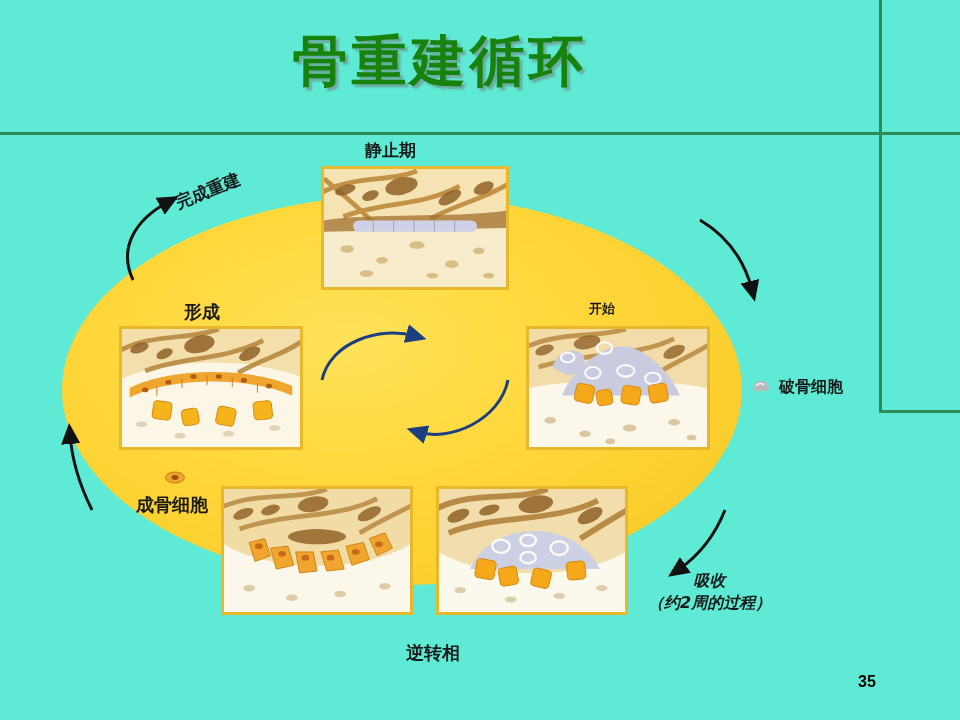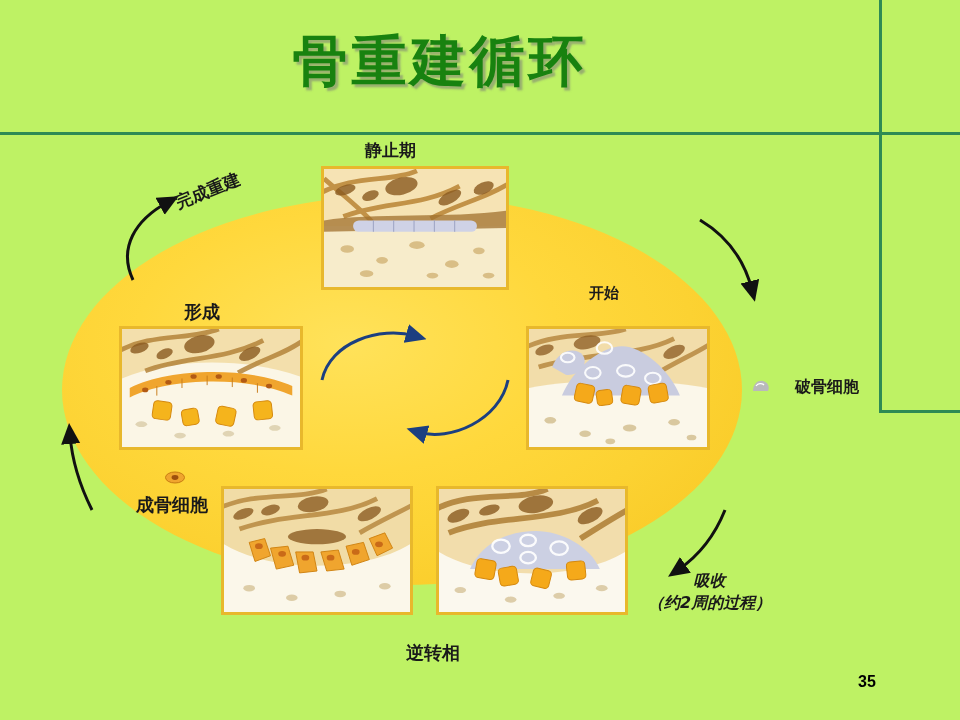--- a/index.html
+++ b/index.html
@@ -1,21 +1,21 @@
 <!DOCTYPE html>
 <html><head>
 <meta charset="utf-8">
 <style>
   html,body{margin:0;padding:0;}
   body{
     width:960px;height:720px;overflow:hidden;background:#ffffff;
     font-family:"Liberation Sans","DejaVu Sans",sans-serif;
     position:relative;
   }
-  .slide{position:absolute;inset:0;background:#bef264;}
+  .slide{position:absolute;inset:0;background:#5eead4;}
 
   
   .rule-h-top{position:absolute;left:0;top:132px;width:960px;height:3px;background:#2e8b54;}
   .rule-v-right{position:absolute;left:879px;top:0;width:3px;height:412px;background:#2e8b54;}
   .rule-h-right{position:absolute;left:879px;top:410px;width:81px;height:3px;background:#2e8b54;}
 
   
   .title{
     position:absolute;left:0;top:34px;width:880px;text-align:center;
     font-size:55px;font-weight:bold;color:#18820f;letter-spacing:4px;
@@ -39,35 +39,35 @@
   .m-left  {left:119px;top:326px;width:184px;height:124px;}
   .m-right {left:526px;top:326px;width:184px;height:124px;}
   .m-bleft {left:221px;top:486px;width:192px;height:129px;}
   .m-bright{left:436px;top:486px;width:192px;height:129px;}
 
   
   .lbl{position:absolute;font-weight:bold;color:#1a1a1a;
        font-family:"DejaVu Sans","Liberation Sans",sans-serif;}
   .lbl-quiescent{left:365px;top:139px;font-size:17px;}
   .lbl-formation{left:172px;top:300px;font-size:18px;margin-left:12px;}
-  .lbl-initiation{left:589px;top:284px;font-size:15px;}
+  .lbl-initiation{left:589px;top:300px;font-size:13px;}
   .lbl-reversal{left:390px;top:641px;font-size:18px;margin-left:16px;}
   .lbl-resorption{left:648px;top:570px;font-size:16px;text-align:center;line-height:1.35;font-style:italic;}
   .lbl-osteoblast{left:136px;top:493px;font-size:18px;}
   .lbl-complete{
     left:172px;top:193px;font-size:17px;
     transform:rotate(-22deg);transform-origin:left top;
   }
 
   
   .ob-icon{position:absolute;left:165px;top:471px;width:20px;height:13px;}
 
   
   .legend{position:absolute;left:751px;top:374px;width:125px;}
-  .leg-row{display:flex;align-items:center;height:26px;gap:16px;}
+  .leg-row{display:flex;align-items:center;height:26px;}
   .leg-sw{width:20px;height:16px;margin-right:8px;flex:0 0 auto;}
   .leg-txt{font-size:16px;font-weight:bold;color:#1a1a1a;
            font-family:"DejaVu Sans","Liberation Sans",sans-serif;white-space:nowrap;}
   .leg-txt sup{font-size:9px;vertical-align:super;}
 
   
   .arcs{position:absolute;left:0;top:130px;width:880px;height:560px;pointer-events:none;}
   
   .inner-arrows{position:absolute;left:310px;top:320px;width:210px;height:140px;pointer-events:none;}
 

